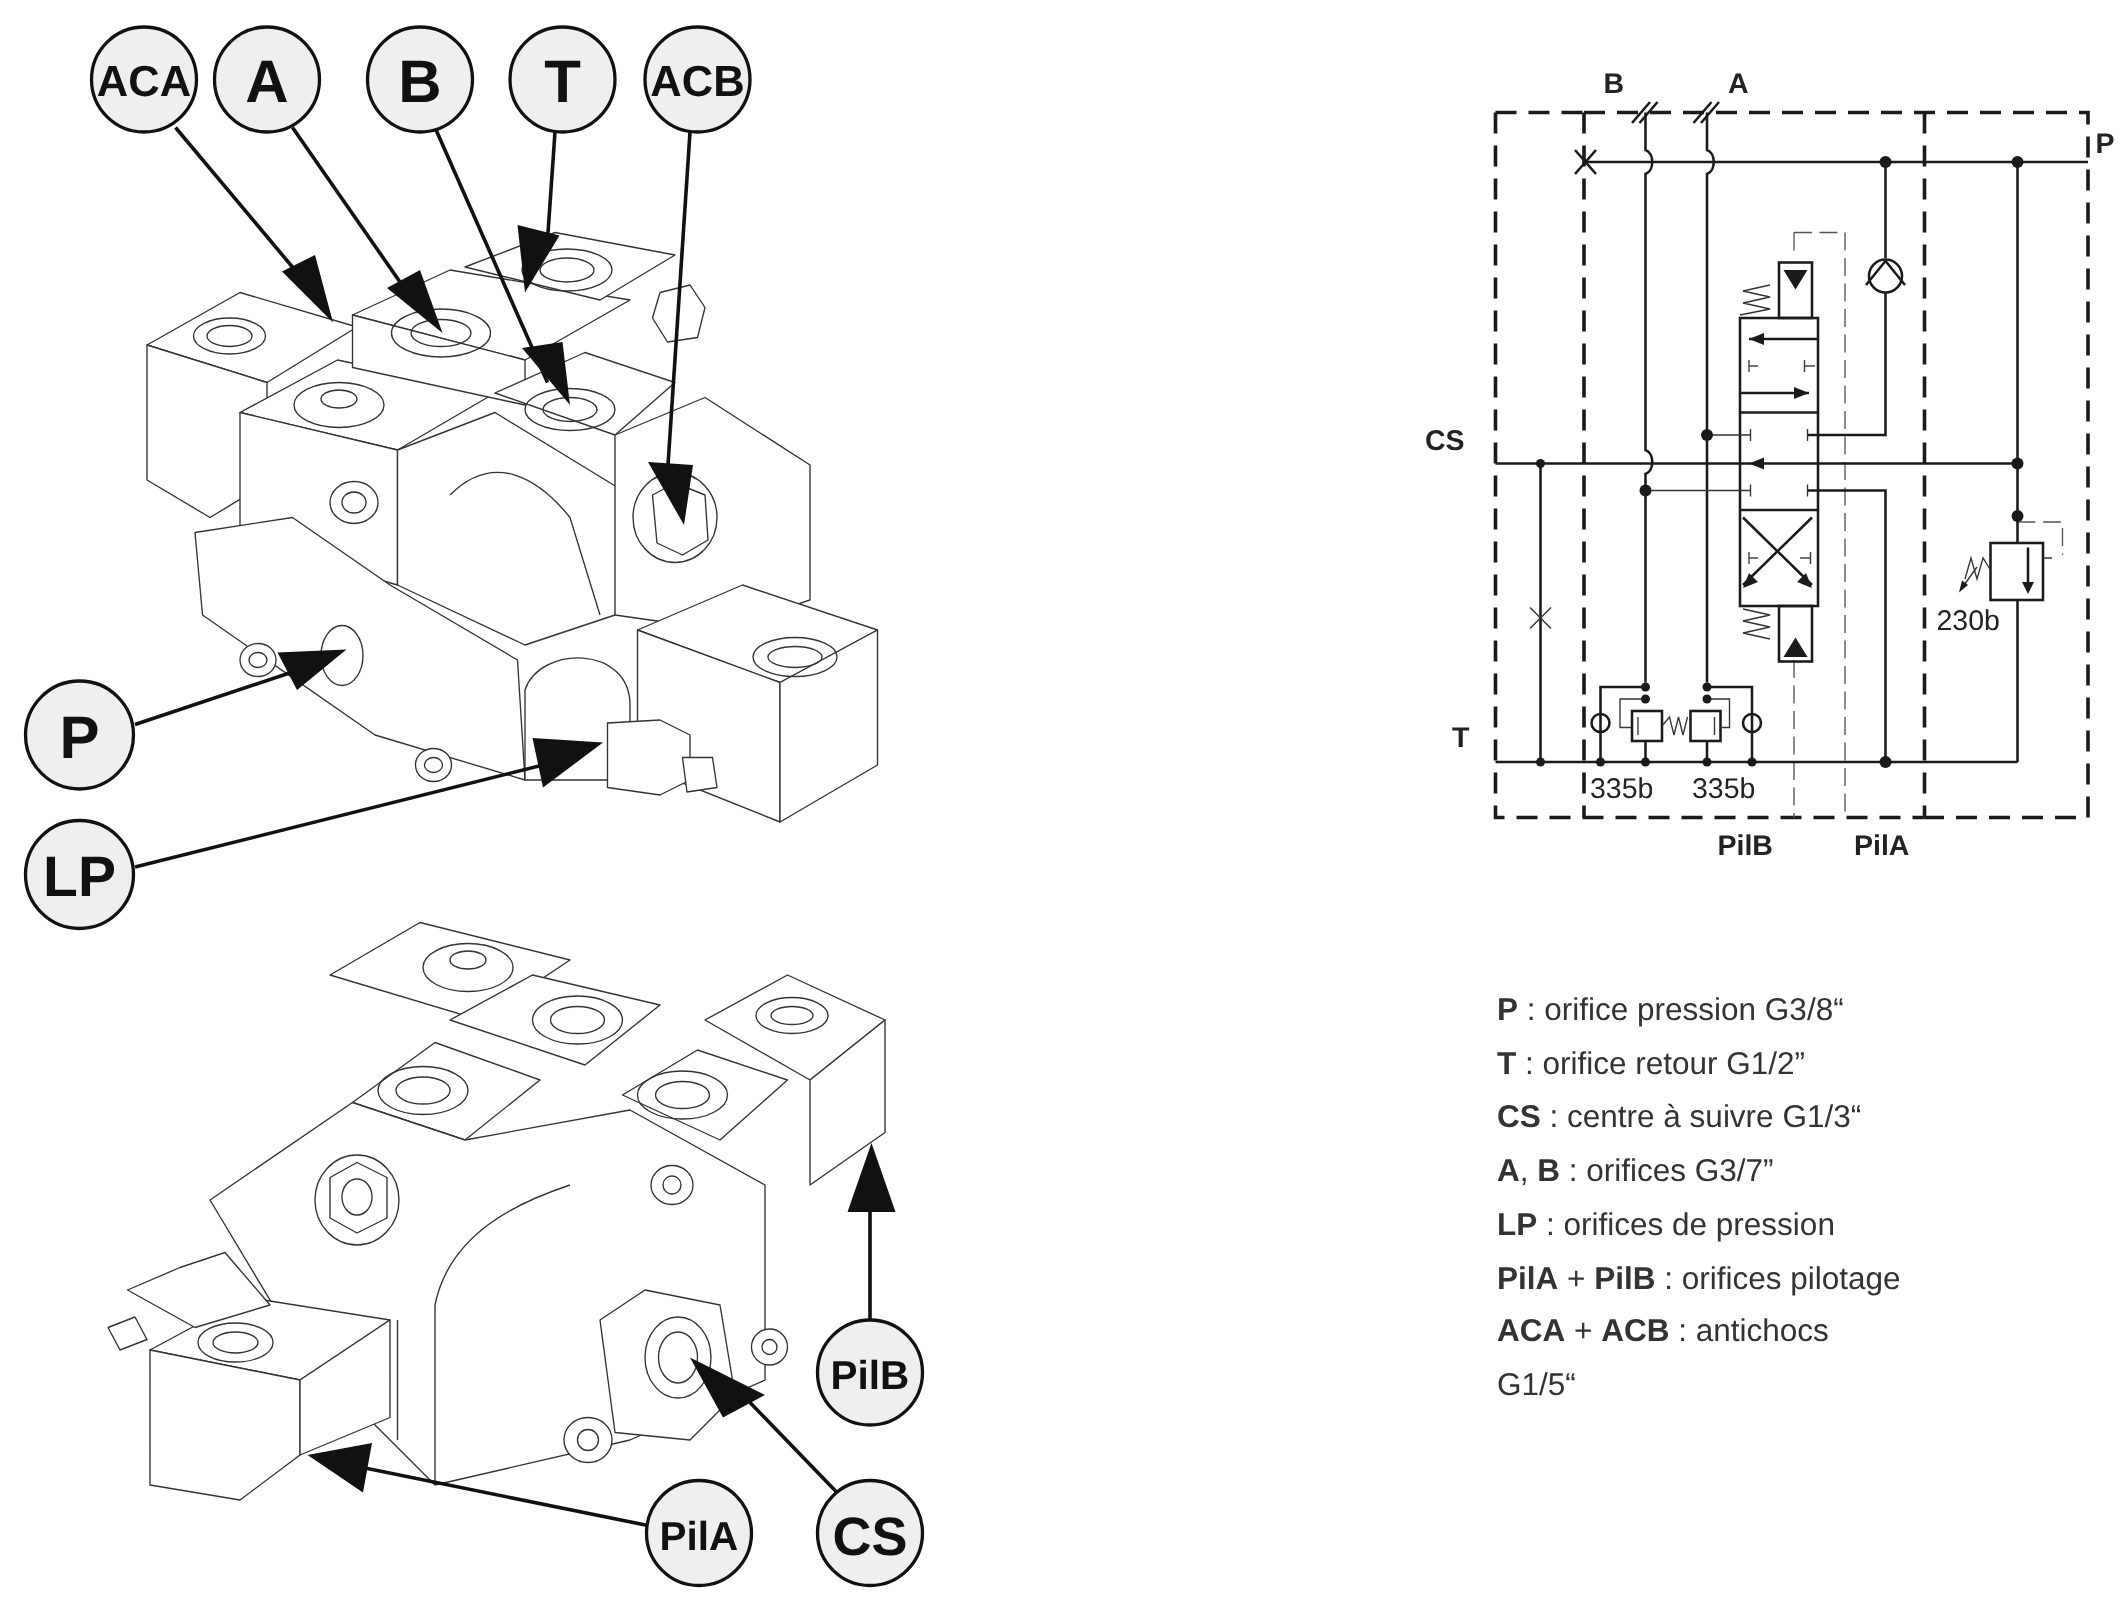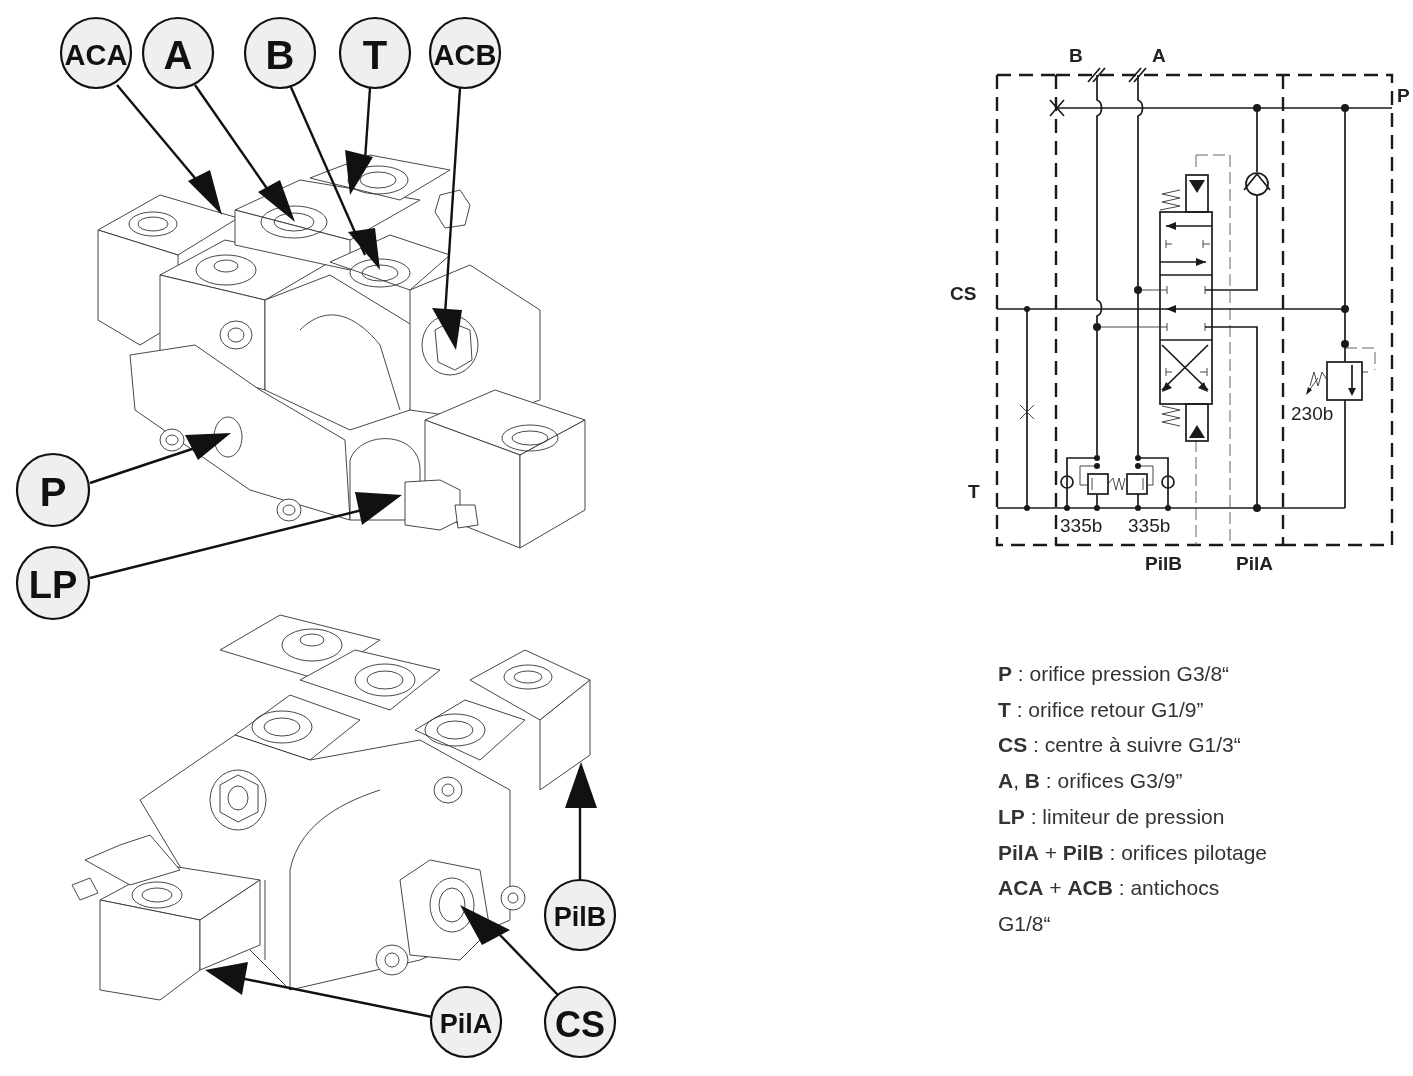--- a/index.html
+++ b/index.html
@@ -324,20 +324,20 @@
     <text class="sch-label" x="1291" y="420">230b</text>
     <text class="sch-label" x="1060" y="532">335b</text>
     <text class="sch-label" x="1128" y="532">335b</text>
     <text class="sch-label-bold" x="1145" y="570">PilB</text>
     <text class="sch-label-bold" x="1236" y="570">PilA</text>
   </g>
 </svg>
 
 <div id="legend">
   <div class="row"><b>P</b><span> : orifice pression  G3/8“</span></div>
-  <div class="row"><b>T</b><span> : orifice retour G1/9”</span></div>
+  <div class="row"><b>T</b><span> : orifice retour G1/2”</span></div>
   <div class="row"><b>CS</b><span> : centre à suivre G1/3“</span></div>
-  <div class="row"><b>A</b><span>, </span><b>B</b><span> : orifices G3/9”</span></div>
-  <div class="row"><b>LP</b><span> : limiteur de pression</span></div>
+  <div class="row"><b>A</b><span>, </span><b>B</b><span> : orifices G3/7”</span></div>
+  <div class="row"><b>LP</b><span> : orifices de pression</span></div>
   <div class="row"><b>PilA</b><span> + </span><b>PilB</b><span> : orifices pilotage</span></div>
   <div class="row"><b>ACA</b><span> + </span><b>ACB</b><span> : antichocs</span></div>
-  <div class="row"><span>G1/8“</span></div>
+  <div class="row"><span>G1/5“</span></div>
 </div>
 
 </body></html>

